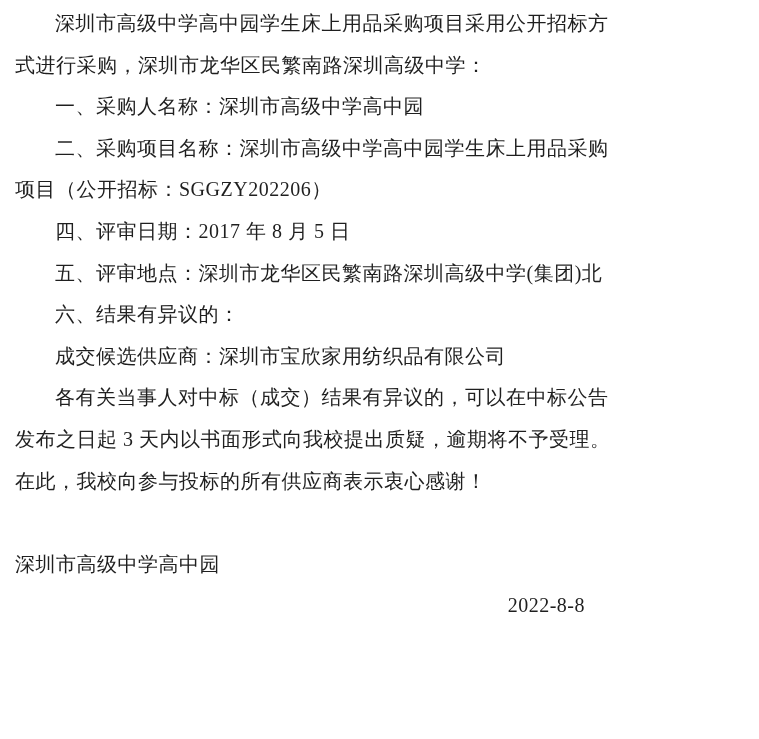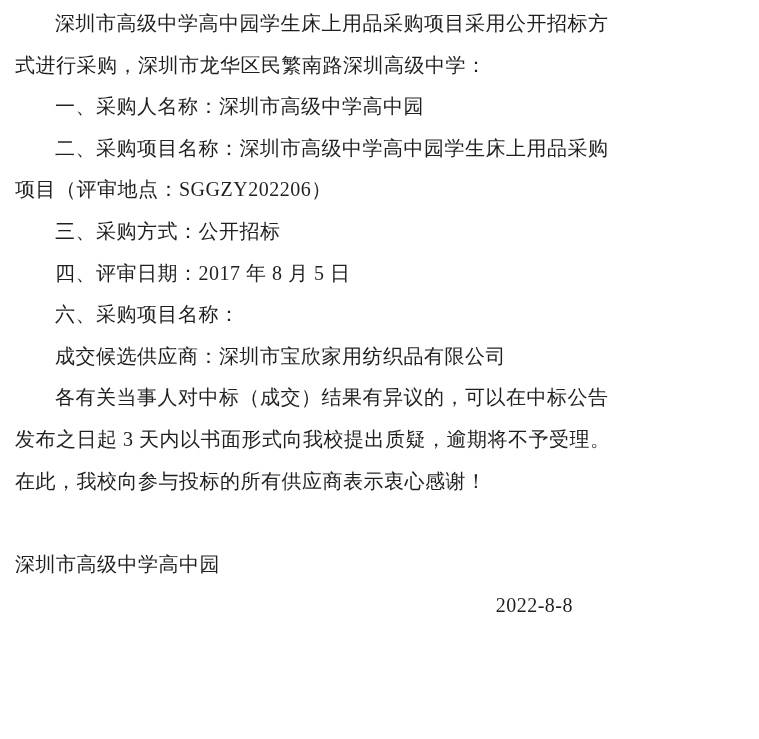--- a/index.html
+++ b/index.html
@@ -9,21 +9,21 @@
   }
   .page {
     position: relative;
     width: 759px;
     height: 717px;
     background: #ffffff;
     overflow: hidden;
     font-family: "Liberation Serif", "DejaVu Serif", serif;
     color: #1f1f1f;
     box-sizing: border-box;
-    padding: 3px 12px 0 0;
+    padding: 3px 0 0 0;
   }
   .doc-body {
     padding-left: 15px;
     padding-right: 10px;
   }
   .line {
     margin: 0;
     font-size: 20px;
     line-height: 41.6px;
     white-space: nowrap;
@@ -46,24 +46,24 @@
 </style>
 </head>
 <body>
 
 <div class="page">
   <div class="doc-body">
     <p class="line indent">深圳市高级中学高中园学生床上用品采购项目采用公开招标方</p>
     <p class="line">式进行采购，深圳市龙华区民繁南路深圳高级中学：</p>
     <p class="line indent">一、采购人名称：深圳市高级中学高中园</p>
     <p class="line indent">二、采购项目名称：深圳市高级中学高中园学生床上用品采购</p>
-    <p class="line">项目（评审地点：SGGZY202206）</p>
-    <p class="line indent">三、采购方式：公开招标</p>
+    <p class="line">项目（公开招标：SGGZY202206）</p>
     <p class="line indent">四、评审日期：2017 年 8 月 5 日</p>
-    <p class="line indent">六、采购项目名称：</p>
+    <p class="line indent">五、评审地点：深圳市龙华区民繁南路深圳高级中学(集团)北</p>
+    <p class="line indent">六、结果有异议的：</p>
     <p class="line indent">成交候选供应商：深圳市宝欣家用纺织品有限公司</p>
     <p class="line indent">各有关当事人对中标（成交）结果有异议的，可以在中标公告</p>
     <p class="line">发布之日起 3 天内以书面形式向我校提出质疑，逾期将不予受理。</p>
     <p class="line">在此，我校向参与投标的所有供应商表示衷心感谢！</p>
     <div class="blank-row"></div>
     <p class="line sig-name">深圳市高级中学高中园</p>
     <p class="line sig-date">2022-8-8</p>
   </div>
 </div>
 

